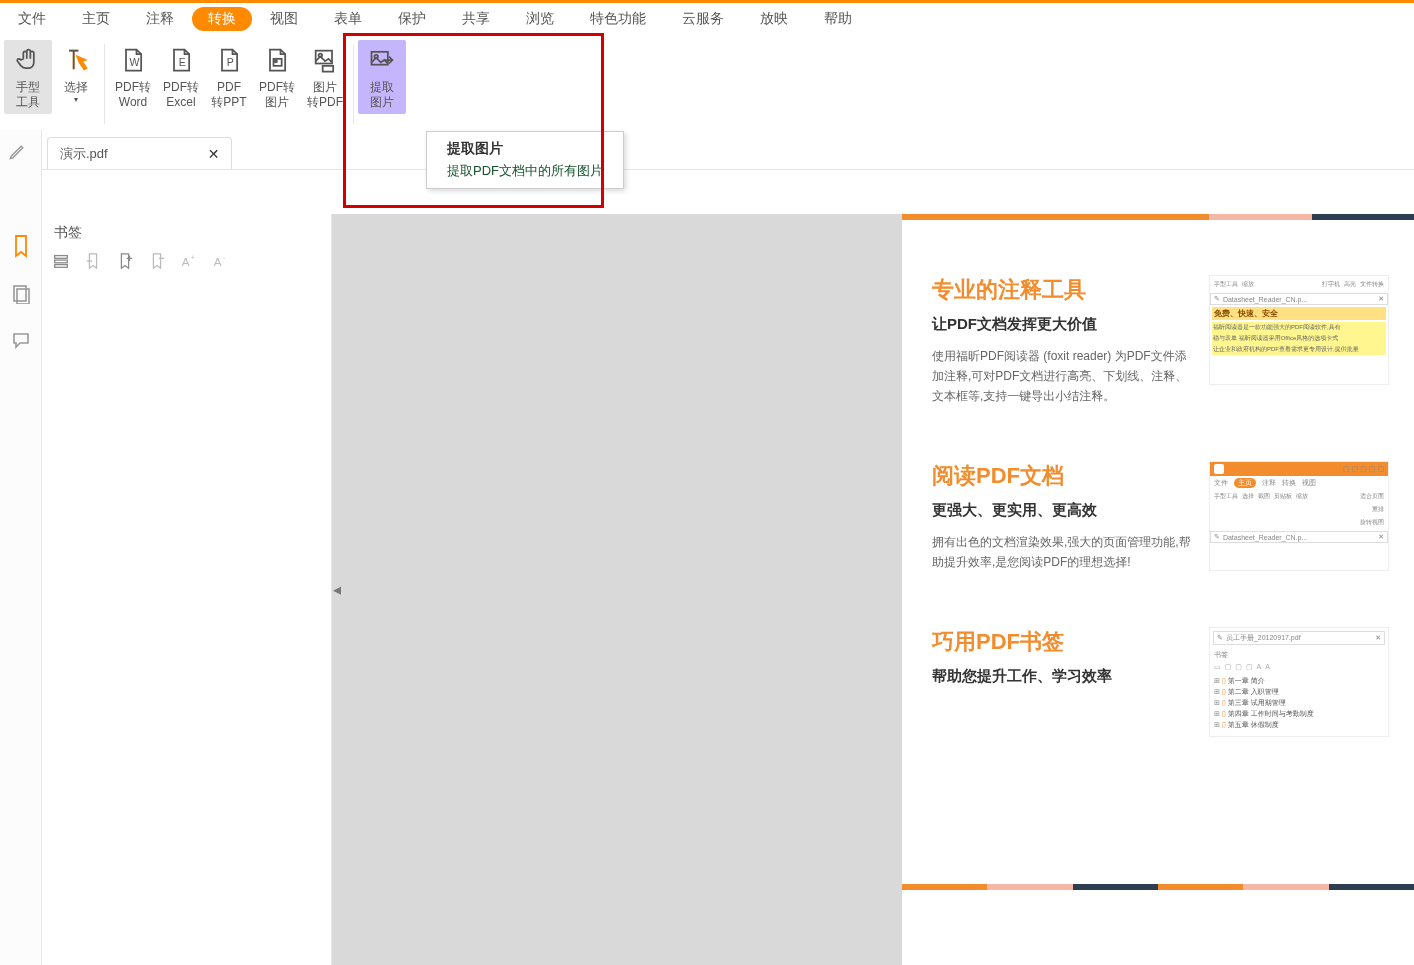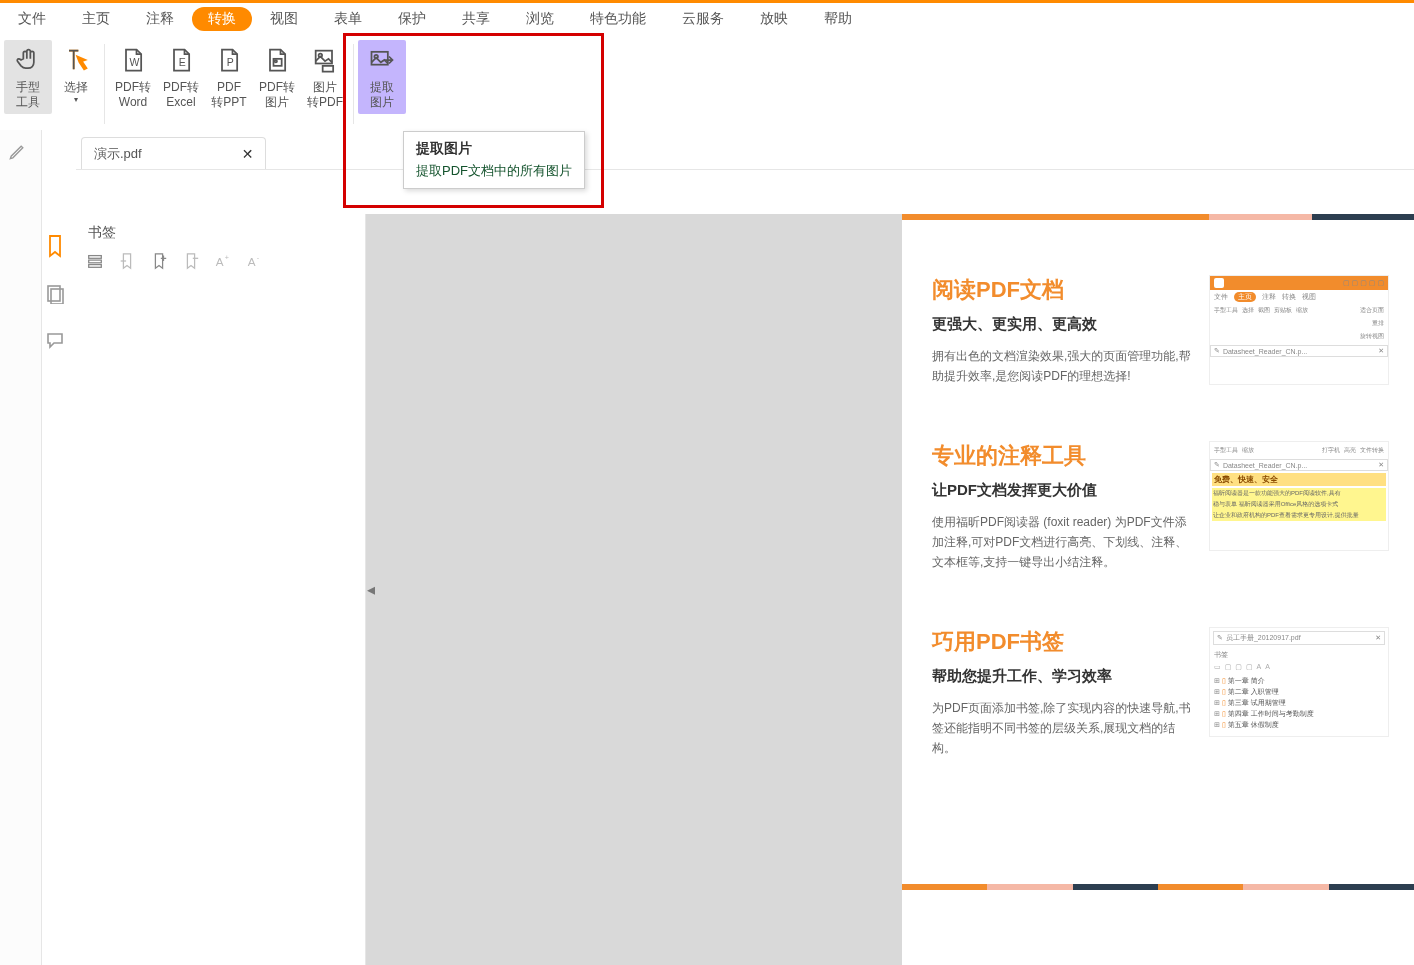--- a/index.html
+++ b/index.html
@@ -13,27 +13,27 @@
 
 .ribbon { display: flex; align-items: flex-start; height: 95px; padding: 5px 4px 0 4px; background: #fff; }
 .ribbon-btn { display: flex; flex-direction: column; align-items: center; justify-content: flex-start; width: 48px; padding: 4px 0; font-size: 12px; color: #555; border-radius: 2px; }
 .ribbon-btn.selected { background: #e3e3e3; }
 .ribbon-btn.hover { background: #c4b5fd; }
 .ribbon-btn .icon { width: 28px; height: 28px; margin-top: 2px; margin-bottom: 6px; }
 .ribbon-btn .label { line-height: 15px; text-align: center; white-space: pre; }
 .ribbon-sep { width: 1px; height: 80px; background: #e6e6e6; margin: 4px 4px 0; }
 
 
-.tooltip { position: absolute; left: 403px; top: 131px; background: #fff; border: 1px solid #ccc; padding: 8px 12px; box-shadow: 2px 2px 5px rgba(0,0,0,.15); z-index: 50; }
+.tooltip { position: absolute; left: 426px; top: 131px; background: #fff; border: 1px solid #ccc; padding: 8px 20px; box-shadow: 2px 2px 5px rgba(0,0,0,.15); z-index: 50; }
 .tooltip .tt-title { font-weight: bold; font-size: 14px; color: #333; margin-bottom: 4px; }
 .tooltip .tt-desc { font-size: 13px; color: #14532d; }
 .red-box { position: absolute; left: 343px; top: 33px; width: 261px; height: 175px; border: 3px solid #d40000; z-index: 60; pointer-events: none; }
 
 
-.below-ribbon { display: flex; height: calc(965px - 35px - 95px); gap: 34px; }
+.below-ribbon { display: flex; height: calc(965px - 35px - 95px); }
 .leftbar { width: 42px; background: #fcfcfc; border-right: 1px solid #e6e6e6; display: flex; flex-direction: column; align-items: center; padding-top: 12px; gap: 20px; }
 
 .workarea { flex: 1; display: flex; flex-direction: column; }
 .tabrow { height: 40px; display: flex; align-items: flex-end; padding-left: 5px; background: #fff; border-bottom: 1px solid #e6e6e6;}
 .filetab { display: flex; align-items: center; height: 32px; background: #fff; border: 1px solid #ddd; border-bottom: none; border-radius: 4px 4px 0 0; padding: 0 12px; font-size: 13px; color: #555; gap: 100px; }
 .filetab .close { font-size: 14px; color: #333; }
 .lefticon-tab { width: 20px; height: 20px; margin: 0 8px -4px 0; }
 
 .panel-row { flex: 1; display: flex; margin-top: 44px; }
 .bookmark-panel { width: 290px; background: #fff; border-right: 1px solid #e6e6e6; }
@@ -249,66 +249,20 @@
         <div class="collapse-handle">◂</div>
         <div class="page">
           <div class="topstripe">
               <span></span>
               <span></span>
               <span></span>
             </div>
 
           <div class="section">
             <div class="text">
-              <h2>阅读PDF文档</h2>
-              <h3>更强大、更实用、更高效</h3>
-              <p>拥有出色的文档渲染效果,强大的页面管理功能,帮助提升效率,是您阅读PDF的理想选择!</p>
-            </div>
-            <div class="thumb">
-              <div class="thumb-header">
-                  <div class="dot"></div>
-                  <div style="display:flex;gap:2px;">
-                    <span>▢</span>
-                    <span>▢</span>
-                    <span>▢</span>
-                    <span>▢</span>
-                    <span>▢</span>
-                  </div>
-                </div>
-              <div class="thumb-tabs">
-                  <span>文件</span>
-                  <span class="active">主页</span>
-                  <span>注释</span>
-                  <span>转换</span>
-                  <span>视图</span>
-                </div>
-              <div class="thumb-body" style="display:flex;gap:4px;font-size:6px;">
-                <span>手型工具</span>
-                  <span>选择</span>
-                  <span>截图</span>
-                  <span>剪贴板</span>
-                  <span>缩放</span>
-                <span style="margin-left:auto">适合页面</span>
-              </div>
-              <div class="thumb-body" style="display:flex;justify-content:flex-end;gap:3px;font-size:6px;">
-                  <span>重排</span>
-                </div>
-              <div class="thumb-body" style="display:flex;justify-content:flex-end;gap:3px;font-size:6px;">
-                  <span>旋转视图</span>
-                </div>
-              <div class="thumb-file">
-                  <span>✎</span>
-                  <span>Datasheet_Reader_CN.p...</span>
-                  <span class="x">✕</span>
-                </div>
-            </div>
-          </div>
-
-          <div class="section">
-            <div class="text">
               <h2>专业的注释工具</h2>
               <h3>让PDF文档发挥更大价值</h3>
               <p>使用福昕PDF阅读器 (foxit reader) 为PDF文件添加注释,可对PDF文档进行高亮、下划线、注释、文本框等,支持一键导出小结注释。</p>
             </div>
             <div class="thumb">
               <div class="thumb-body" style="display:flex;gap:4px;font-size:6px;padding-top:4px;">
                 <span>手型工具</span>
                   <span>缩放</span>
                   <span style="margin-left:auto">打字机</span>
                   <span>高亮</span>
@@ -321,23 +275,68 @@
                 </div>
               <div class="thumb2-highlight">免费、快速、安全</div>
               <div class="thumb2-line">福昕阅读器是一款功能强大的PDF阅读软件,具有</div>
               <div class="thumb2-line">稳与表单 福昕阅读器采用Office风格的选项卡式</div>
               <div class="thumb2-line">让企业和政府机构的PDF查看需求更专用设计,提供批量</div>
             </div>
           </div>
 
           <div class="section">
             <div class="text">
+              <h2>阅读PDF文档</h2>
+              <h3>更强大、更实用、更高效</h3>
+              <p>拥有出色的文档渲染效果,强大的页面管理功能,帮助提升效率,是您阅读PDF的理想选择!</p>
+            </div>
+            <div class="thumb">
+              <div class="thumb-header">
+                  <div class="dot"></div>
+                  <div style="display:flex;gap:2px;">
+                    <span>▢</span>
+                    <span>▢</span>
+                    <span>▢</span>
+                    <span>▢</span>
+                    <span>▢</span>
+                  </div>
+                </div>
+              <div class="thumb-tabs">
+                  <span>文件</span>
+                  <span class="active">主页</span>
+                  <span>注释</span>
+                  <span>转换</span>
+                  <span>视图</span>
+                </div>
+              <div class="thumb-body" style="display:flex;gap:4px;font-size:6px;">
+                <span>手型工具</span>
+                  <span>选择</span>
+                  <span>截图</span>
+                  <span>剪贴板</span>
+                  <span>缩放</span>
+                <span style="margin-left:auto">适合页面</span>
+              </div>
+              <div class="thumb-body" style="display:flex;justify-content:flex-end;gap:3px;font-size:6px;">
+                  <span>重排</span>
+                </div>
+              <div class="thumb-body" style="display:flex;justify-content:flex-end;gap:3px;font-size:6px;">
+                  <span>旋转视图</span>
+                </div>
+              <div class="thumb-file">
+                  <span>✎</span>
+                  <span>Datasheet_Reader_CN.p...</span>
+                  <span class="x">✕</span>
+                </div>
+            </div>
+          </div>
+
+          <div class="section">
+            <div class="text">
               <h2>巧用PDF书签</h2>
               <h3>帮助您提升工作、学习效率</h3>
-              <p>为PDF页面添加书签,除了实现内容的快速导航,书签还能指明不同书签的层级关系,展现文档的结构。</p>
             </div>
             <div class="thumb">
               <div class="thumb-file" style="margin:3px;">
                   <span>✎</span>
                   <span>员工手册_20120917.pdf</span>
                   <span class="x">✕</span>
                 </div>
               <div style="font-size:7px;padding:2px 4px;">书签</div>
               <div style="display:flex;gap:4px;padding:1px 4px;font-size:7px;color:#aaa;">
                   <span>▭</span>

